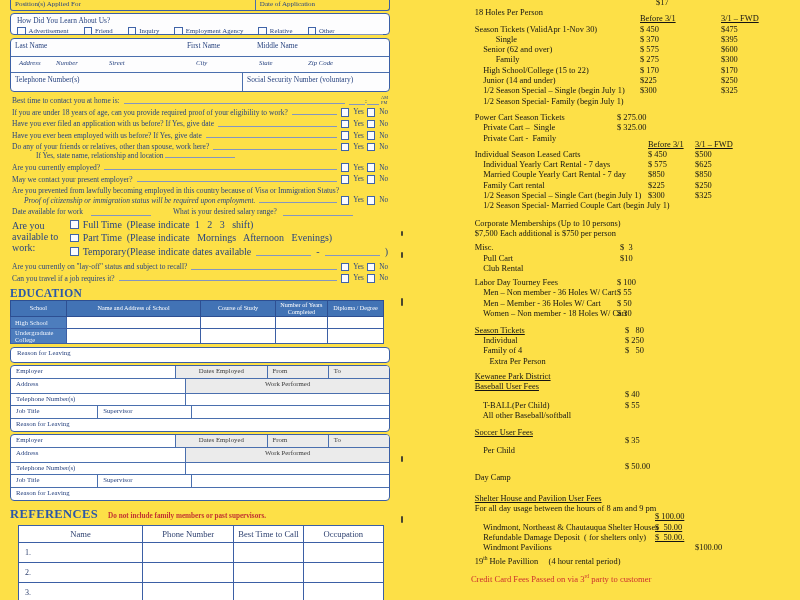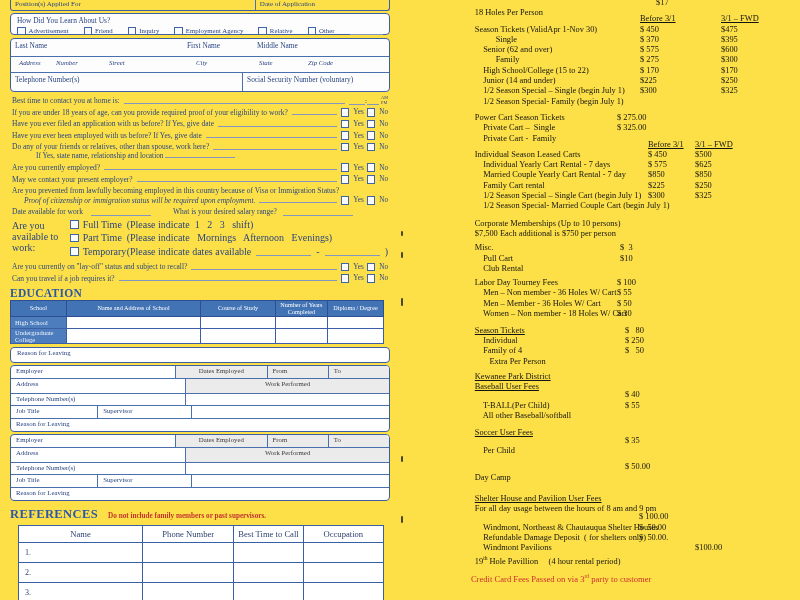--- a/index.html
+++ b/index.html
@@ -75,21 +75,21 @@
   .sec-top .c1{left:198px;}
   .sec-season .c1{left:182px;}.sec-season .c2{left:263px;}
   .sec-power .c1{left:159px;}
   .sec-leased .c1{left:190px;}.sec-leased .c2{left:237px;}
   .sec-misc .c1{left:162px;}
   .sec-labor .c1{left:159px;}
   .sec-park .c1{left:167px;}
   .sec-base .c1{left:167px;}
   .sec-soccer .c1{left:167px;}
   .sec-camp .c1{left:167px;}
-  .sec-shelter .c1{left:181px;}.sec-shelter .c2{left:237px;}
+  .sec-shelter .c1{left:197px;text-decoration:underline;}.sec-shelter .c2{left:237px;}
   .m4{margin-top:4px}.m5{margin-top:5px}.m6{margin-top:6px}.m7{margin-top:7px}
   .m8{margin-top:8px}.m11{margin-top:11px}.m16{margin-top:16px}
   .clip{height:6.5px;overflow:hidden;}
   .rednote{color:#cc2f2f;margin-top:7px;font-size:8.6px;}
   sup{font-size:5.5px;}
   .scanmark{position:absolute;width:2px;background:#2a2a2a;border-radius:1px;opacity:.85;}
 </style>
 </head>
 <body>
 

